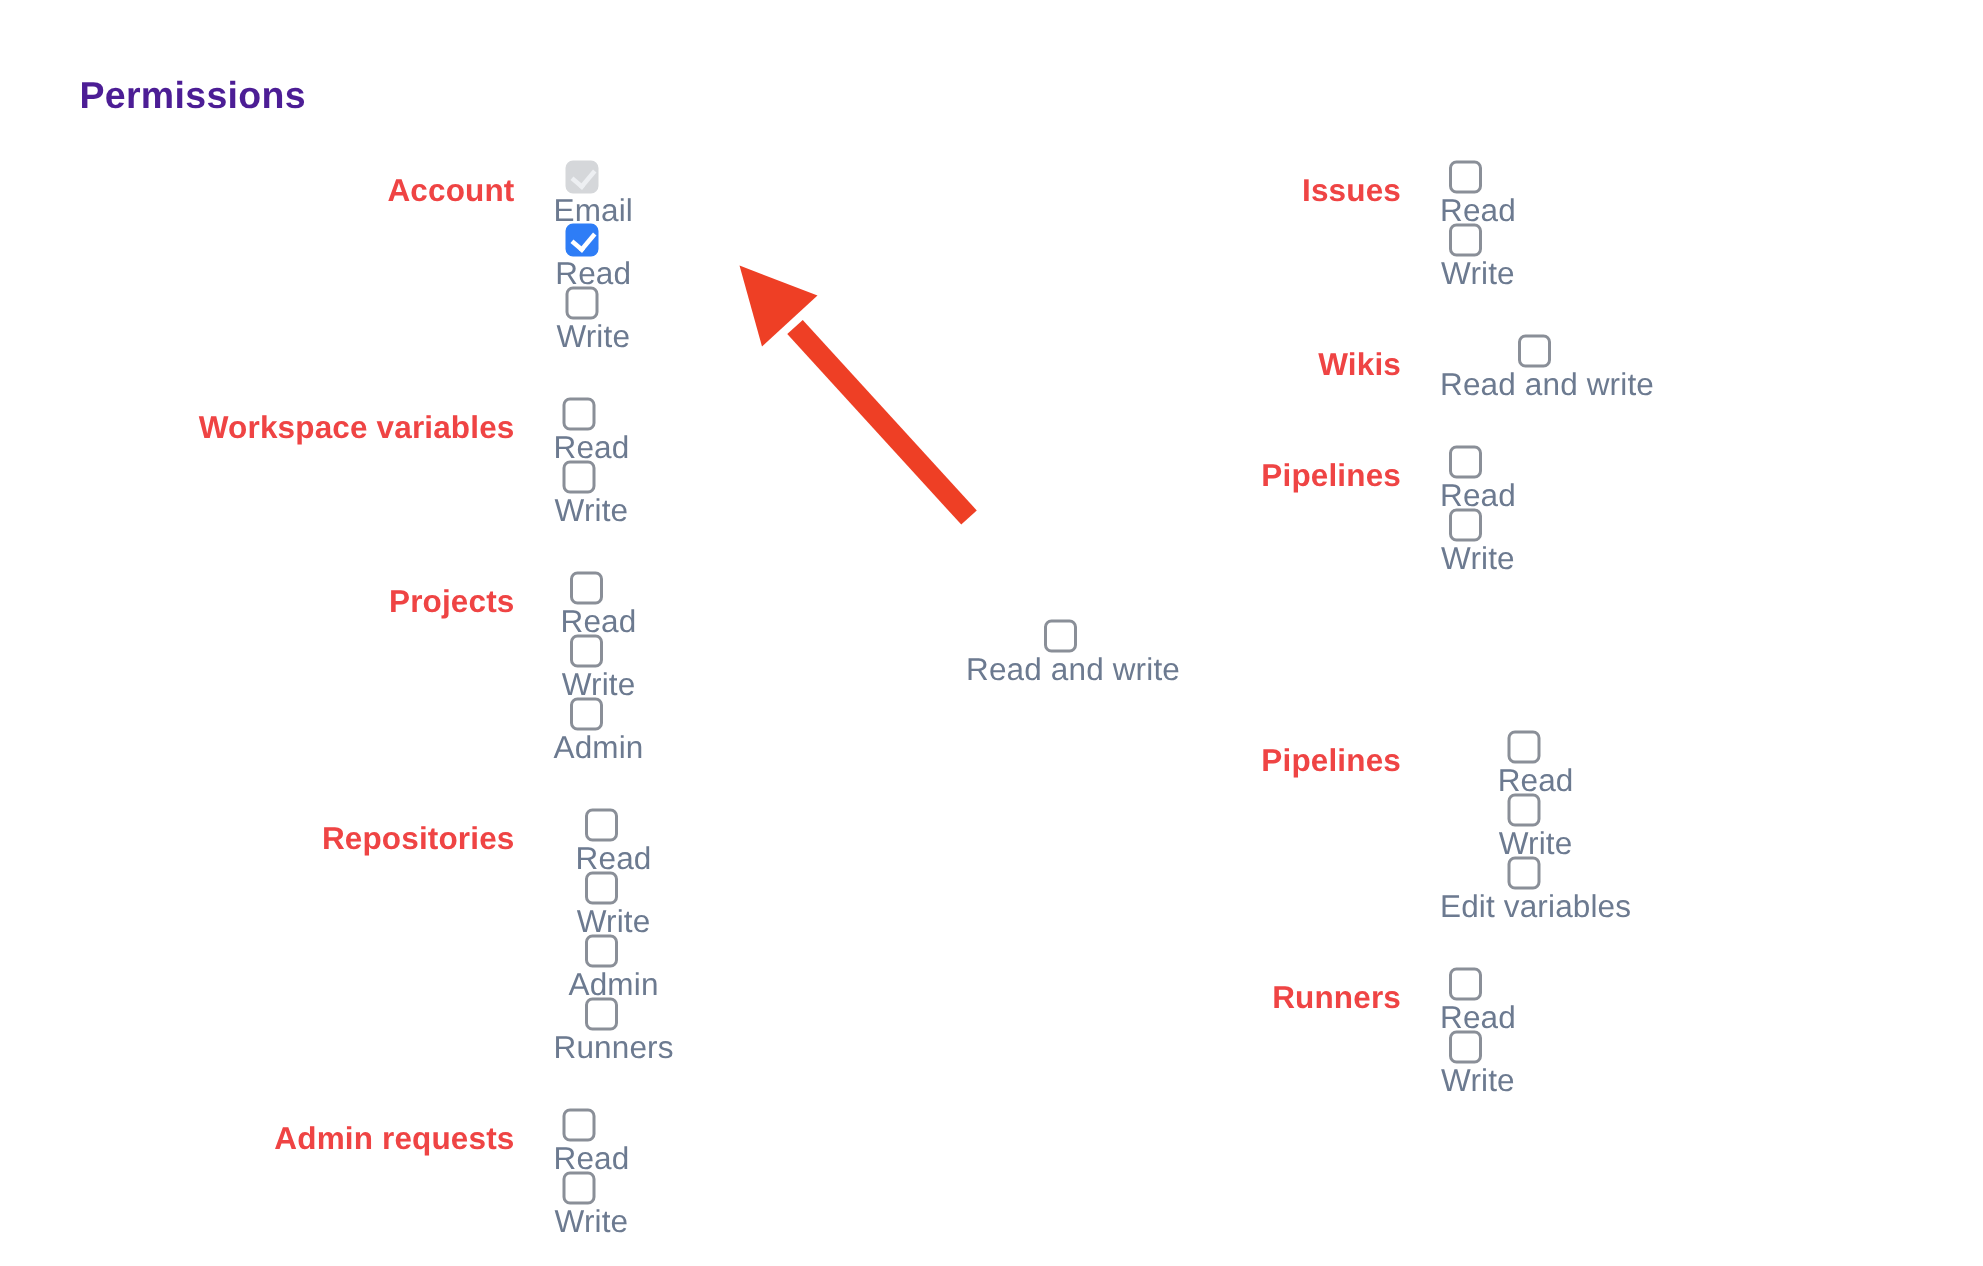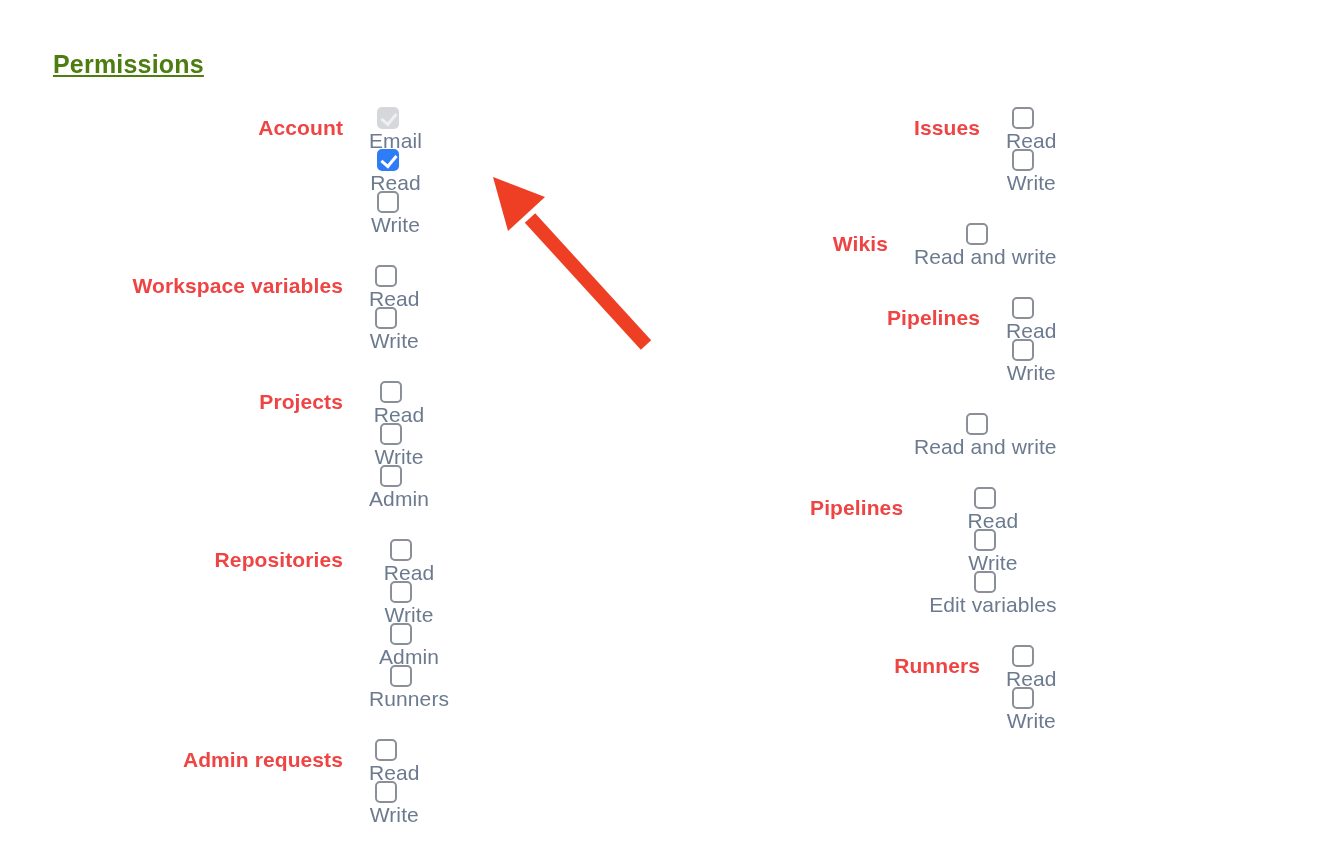--- a/index.html
+++ b/index.html
@@ -8,32 +8,31 @@
     background: #ffffff;
     font-family: "Liberation Sans", "DejaVu Sans", sans-serif;
     overflow: hidden;
     position: relative;
   }
   .page-title {
     position: absolute;
     left: 53px; top: 50px;
     font-size: 25px;
     font-weight: bold;
-    color: #4d7c0f;
+    color: #4c1d95;
     letter-spacing: 0.2px;
-    text-decoration: underline;
   }
   .perm-col {
     position: absolute;
     top: 107px;
     display: flex;
     flex-direction: column;
   }
   .perm-col.col-0 { left: 53px; }
-  .perm-col.col-1 { left: 598px; align-items: flex-end; }
+  .perm-col.col-1 { left: 644px; }
   .perm-group {
     display: flex;
     margin-bottom: 32px;
   }
   .perm-label {
     width: 290px;
     flex: 0 0 290px;
     text-align: right;
     font-size: 21px;
     font-weight: bold;

